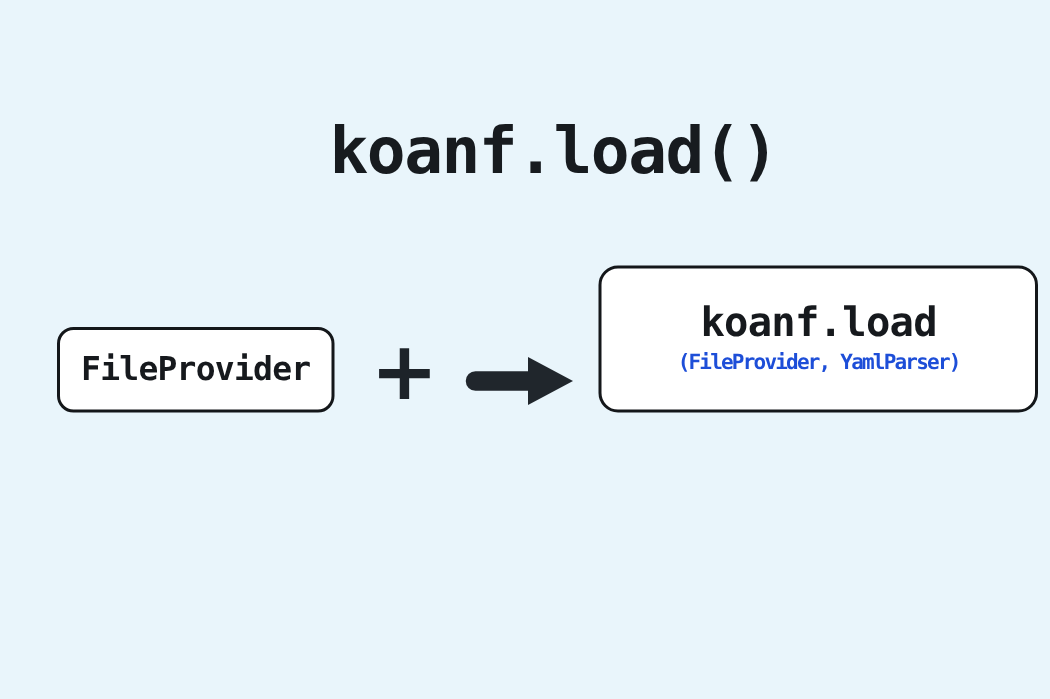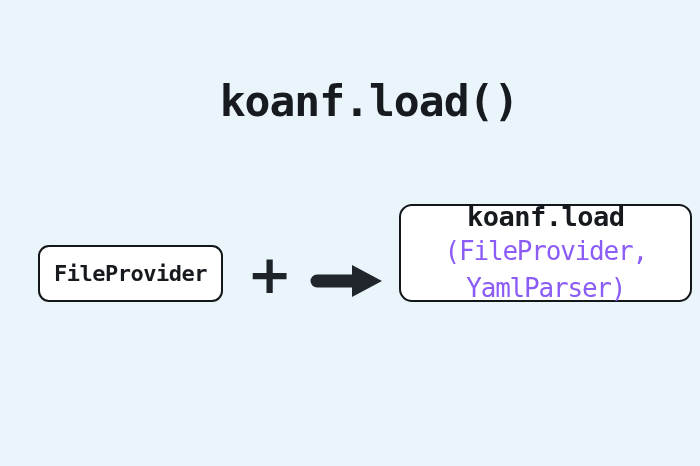--- a/index.html
+++ b/index.html
@@ -76,33 +76,32 @@
     background: #ffffff;
     border: 2.5px solid #14171a;
     border-radius: 13px;
     width: 293px;
     height: 98px;
     display: flex;
     flex-direction: column;
     align-items: center;
     justify-content: center;
     text-align: center;
-    margin-top: 27px;
   }
   .result-line1 {
     font-size: 27px;
     font-weight: bold;
     color: #16191d;
     line-height: 1.25;
     letter-spacing: -0.5px;
   }
   .result-line2 {
-    font-size: 26px;
-    font-weight: normal;
-    color: #8b5cf6;
+    font-size: 14px;
+    font-weight: bold;
+    color: #1d4ed8;
     line-height: 1.4;
     letter-spacing: -1.2px;
   }
 </style>
 </head>
 <body>
 
 <div class="canvas">
 
   <div class="title">koanf.load()</div>

